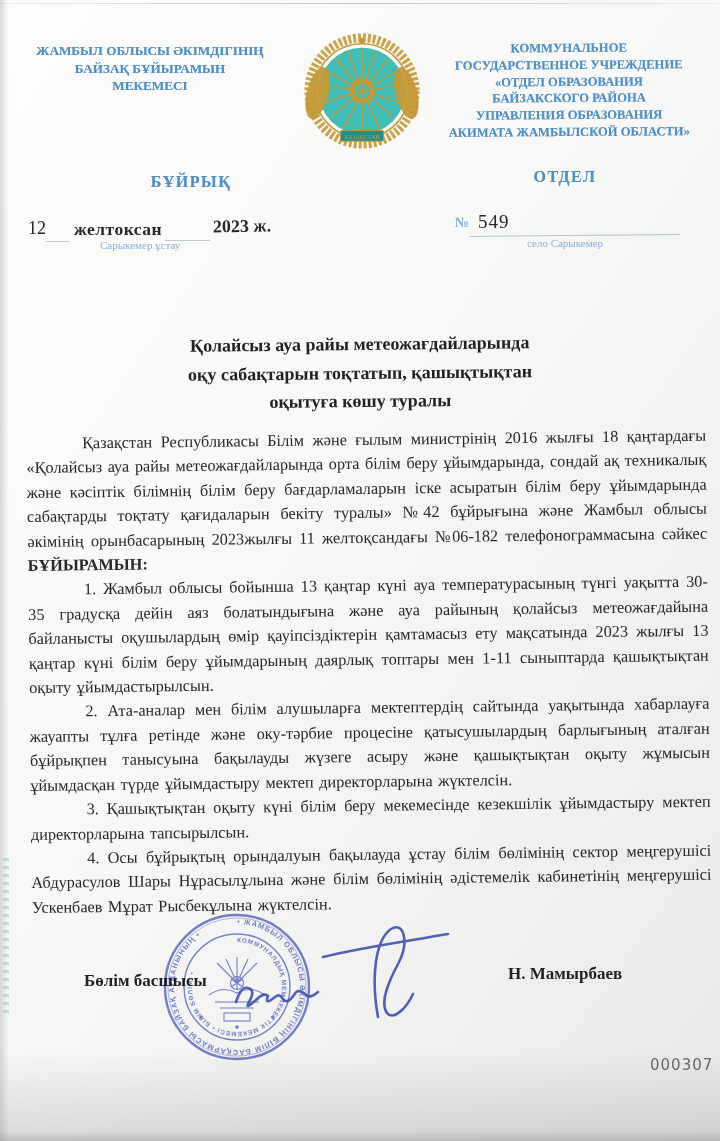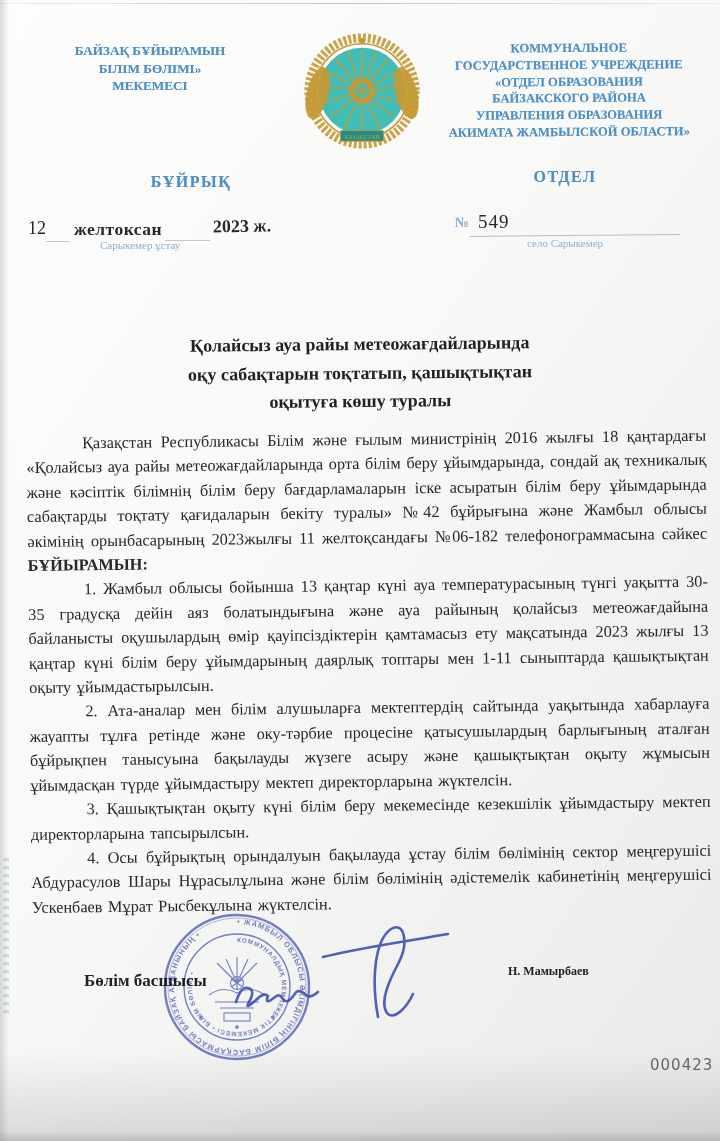--- a/index.html
+++ b/index.html
@@ -48,43 +48,43 @@
     transform:rotate(-0.6deg); }
 
   .body-text { position:absolute; left:26px; top:432px; width:680px;
     font-size:16.3px; line-height:24.4px; text-align:justify;
     color:var(--body_black); transform:rotate(-0.7deg); transform-origin:0 0;
     word-spacing:1.5px; }
   .body-text p { margin:0; text-indent:56px; }
   .resolve { font-weight:bold; }
 
   .sig-position { position:absolute; left:84px;  top:971px; font-size:17px; font-weight:bold; color:#222226; }
-  .sig-name     { position:absolute; left:508px; top:964px; font-size:12px; font-weight:bold; color:#222226; }
+  .sig-name     { position:absolute; left:508px; top:964px; font-size:17px; font-weight:bold; color:#222226; }
 
   .stamp-svg { position:absolute; left:158px; top:908px; width:158px; height:158px;
     opacity:.82; filter:blur(.3px); mix-blend-mode:multiply; }
   .stamp-svg text { font-family:"Liberation Sans", sans-serif; font-weight:bold; }
   .sign-svg { position:absolute; left:228px; top:916px; width:230px; height:115px; }
 
   .serial { position:absolute; left:650px; top:1056px; font-family:"DejaVu Sans", sans-serif;
     font-size:15px; color:var(--serial_gray); letter-spacing:1px; }
 </style>
 </head>
 <body>
 
 <div class="page">
 
   <div class="top-line"></div>
   <div class="edge-left"></div>
   <div class="edge-bleed"></div>
   <div class="bottom-strip"></div>
 
   <div class="org org-left">
+    <div>ЖАМБЫЛ ОБЛЫСЫ ӘКІМДІГІНІҢ</div>
     <div>БАЙЗАҚ БҰЙЫРАМЫН</div>
-    <div>БІЛІМ БӨЛІМІ»</div>
     <div>МЕКЕМЕСІ</div>
   </div>
 
   <svg class="emblem-svg" viewBox="-62 -62 124 124">
     <circle r="54" fill="none" stroke="var(--emblem_gold)" stroke-width="9" stroke-dasharray="3 2" opacity=".9"></circle>
     <circle r="48" fill="none" stroke="var(--emblem_gold)" stroke-width="1.6"></circle>
     <circle r="44" fill="var(--emblem_teal)"></circle>
     <g stroke="var(--emblem_gold)" stroke-width="1.4">
       <path d="M0,0 L0,-42 M0,0 L14,-40 M0,0 L27,-33 M0,0 L37,-21 M0,0 L42,-6 M0,0 L-14,-40 M0,0 L-27,-33 M0,0 L-37,-21 M0,0 L-42,-6 M0,0 L40,12 M0,0 L-40,12 M0,0 L32,27 M0,0 L-32,27 M0,0 L18,38 M0,0 L-18,38 M0,0 L0,42"></path>
     </g>
@@ -166,15 +166,15 @@
   </svg>
 
   <svg class="sign-svg" viewBox="0 0 230 115">
     <g fill="none" stroke="var(--ink_blue)" stroke-width="2.6" stroke-linecap="round" opacity=".9">
       <path d="M8,86 Q13,70 20,72 Q28,74 21,86 Q16,95 28,84 Q36,76 40,80 Q36,90 47,81 Q52,77 55,83 Q59,89 66,79 Q70,71 78,79 Q82,83 90,76"></path>
       <path d="M150,101 C143,62 147,24 163,13 C176,5 181,26 171,46 C162,63 151,86 159,97 C165,105 178,93 185,78"></path>
       <path d="M95,41 C130,32 180,25 220,18"></path>
     </g>
   </svg>
 
-  <span class="serial">000423</span>
+  <span class="serial">000307</span>
 
 </div>
 
 </body></html>

